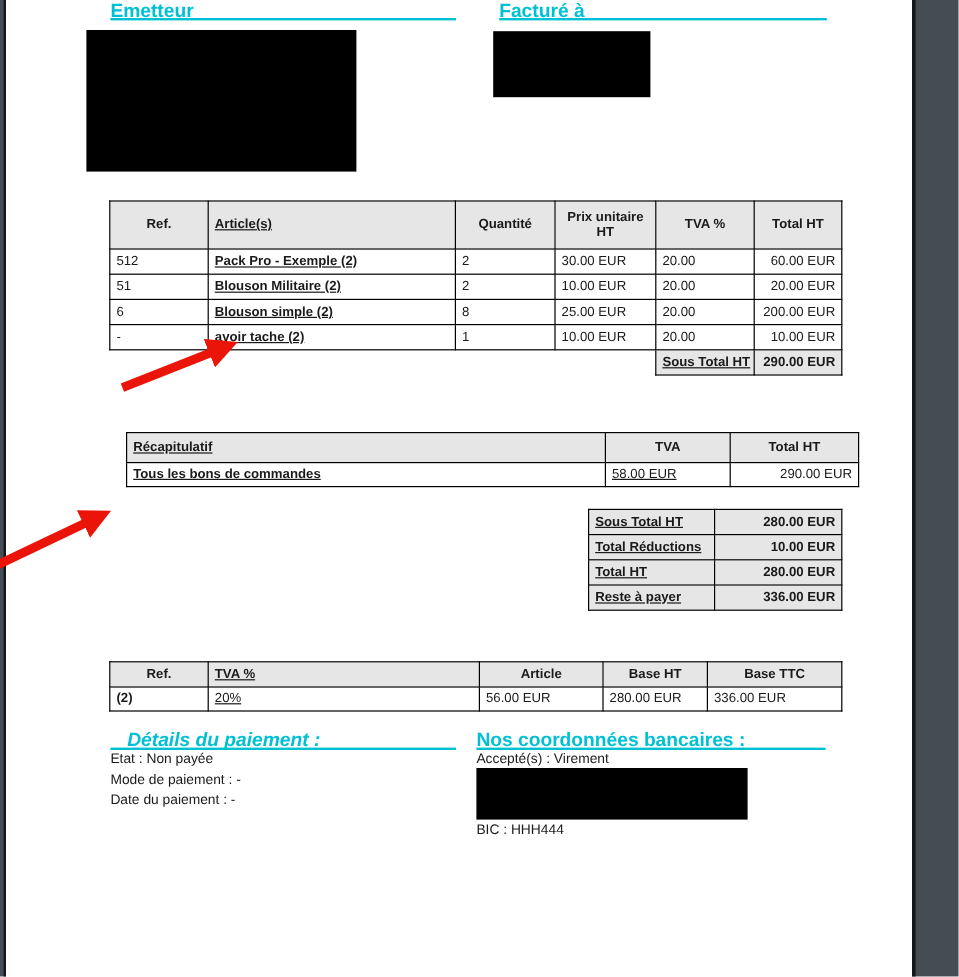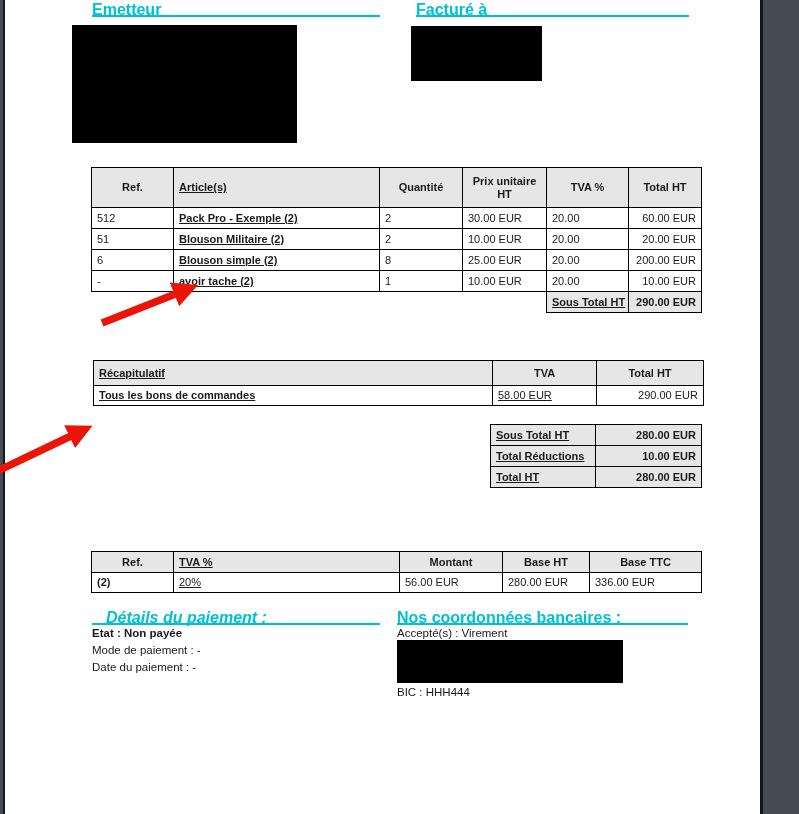--- a/index.html
+++ b/index.html
@@ -141,21 +141,21 @@
       <td class="r">10.00 EUR</td>
     </tr>
     <tr style="height:21px">
       <td class="noborder" colspan="4"></td>
       <td class="l b gray">Sous Total HT</td>
       <td class="r b gray">290.00 EUR</td>
     </tr>
   </tbody>
     </table>
 
-  <table style="left:93px; top:360px; width:610px;">
+  <table style="left:105px; top:360px; width:610px;">
     <colgroup>
       <col style="width:399px">
         <col style="width:104px">
         <col style="width:107px">
     </colgroup>
     <tbody>
         <tr style="height:25px">
       <th class="l">Récapitulatif</th>
       <th>TVA</th>
       <th>Total HT</th>
@@ -178,53 +178,57 @@
       <td class="l b gray">Sous Total HT</td>
       <td class="r b gray">280.00 EUR</td>
     </tr>
     <tr style="height:21px">
       <td class="l b gray">Total Réductions</td>
       <td class="r b gray">10.00 EUR</td>
     </tr>
     <tr style="height:21px">
       <td class="l b gray">Total HT</td>
       <td class="r b gray">280.00 EUR</td>
+    </tr>
+    <tr style="height:21px">
+      <td class="l b gray">Reste à payer</td>
+      <td class="r b gray">336.00 EUR</td>
     </tr>
   </tbody>
     </table>
 
   <table style="left:91px; top:551px; width:610px;">
     <colgroup>
       <col style="width:82px">
         <col style="width:226px">
         <col style="width:103px">
       <col style="width:87px">
         <col style="width:112px">
     </colgroup>
     <tbody>
         <tr style="height:21px">
       <th>Ref.</th>
       <th class="l">TVA %</th>
-      <th>Montant</th>
+      <th>Article</th>
       <th>Base HT</th>
       <th>Base TTC</th>
     </tr>
     <tr style="height:20px">
       <td class="c b">(2)</td>
       <td class="l">20%</td>
       <td class="c">56.00 EUR</td>
       <td class="c">280.00 EUR</td>
       <td class="c">336.00 EUR</td>
     </tr>
   </tbody>
     </table>
 
   <div class="section-title" style="left:106px; top:609px;font-style:italic;">Détails du paiement :</div>
   <div class="section-rule" style="left:92px; top:623px; width:288px;"></div>
-  <div class="txt" style="left:92px; top:627px;font-weight:bold;">Etat : Non payée</div>
+  <div class="txt" style="left:92px; top:627px;">Etat : Non payée</div>
   <div class="txt" style="left:92px; top:644px;">Mode de paiement : -</div>
   <div class="txt" style="left:92px; top:661px;">Date du paiement : -</div>
 
   <div class="section-title" style="left:397px; top:609px;">Nos coordonnées bancaires :</div>
   <div class="section-rule" style="left:397px; top:623px; width:291px;"></div>
   <div class="txt" style="left:397px; top:627px;">Accepté(s) : Virement</div>
   <div class="redaction" style="left:397px; top:640px; width:226px; height:43px;"></div>
   <div class="txt" style="left:397px; top:686px;">BIC : HHH444</div>
 
   <svg id="arrow-overlay" viewBox="0 0 799 814" xmlns="http://www.w3.org/2000/svg">

